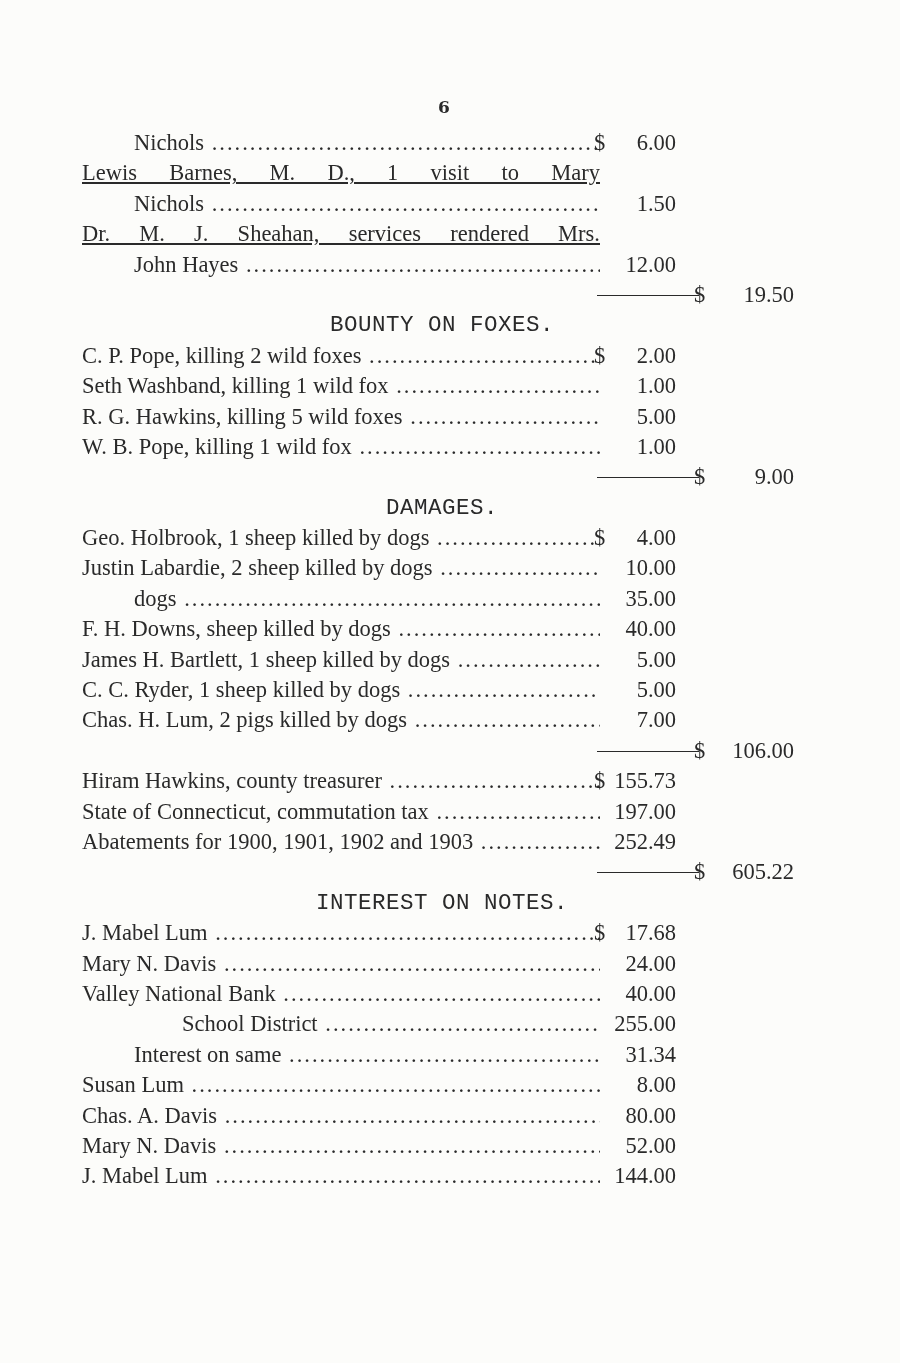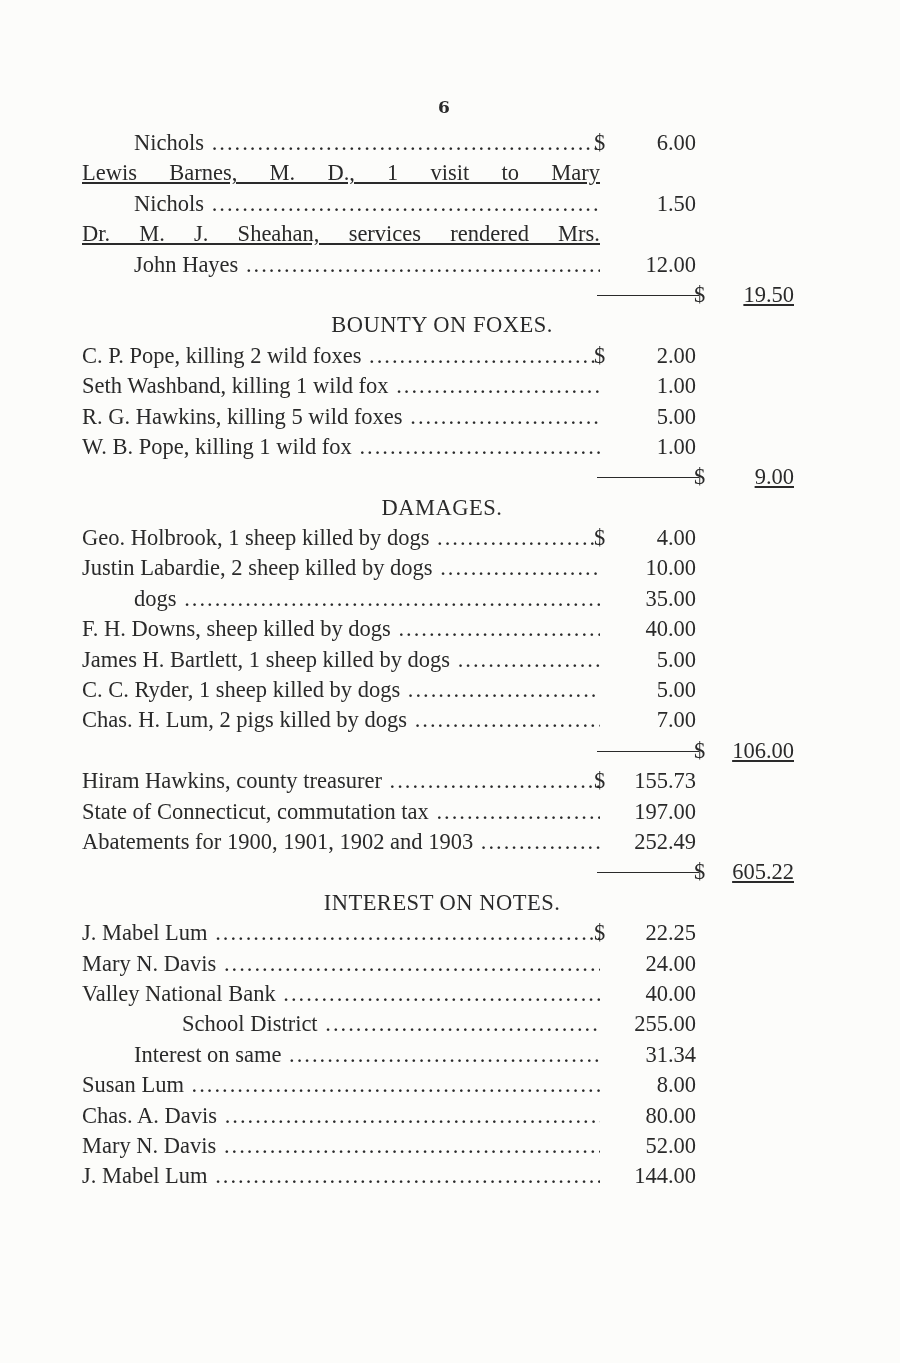--- a/index.html
+++ b/index.html
@@ -20,30 +20,30 @@
     .row {
       position: relative; height: 30.4px; line-height: 30.4px;
       font-size: 22.5px; white-space: nowrap;
     }
     .label { position: absolute; left: 0; width: 518px; overflow: hidden; }
     .label.indent { left: 52px; width: 466px; }
     .label.indent2 { left: 100px; width: 418px; }
     .label.justify { text-align: justify; text-align-last: justify; text-decoration: underline; }
     .dots { letter-spacing: 2px; }
     .dollar { position: absolute; left: 512px; }
-    .amount { position: absolute; left: 520px; width: 94px; text-align: right; }
+    .amount { position: absolute; left: 500px; width: 94px; text-align: right; }
     .total-line {
       position: absolute; left: 515px; width: 102px; top: 15px;
       border-top: 1.5px solid #2a2a2a;
     }
     .total-dollar { position: absolute; left: 612px; }
-    .total-amount { position: absolute; left: 640px; width: 72px; text-align: right; text-decoration: underline; }
+    .total-amount { position: absolute; left: 640px; width: 72px; text-align: right; }
     .heading {
       height: 30.4px; line-height: 30.4px; font-size: 22.5px;
-      text-align: center; width: 720px; letter-spacing: 0.5px;
+      text-align: center; width: 720px; letter-spacing: 0.5px; font-family: Liberation Mono, monospace;
     }
   </style>
 </head>
 <body>
 
 <div class="page-number">6</div>
 <div class="content" id="content">
     <div class="row">
       <div class="label indent"><span>Nichols</span><span class="dots"> ................................................................................</span></div>
       <span class="dollar">$</span>
@@ -141,21 +141,21 @@
     </div>
     <div class="row">
       <div class="total-line"></div>
       <span class="total-dollar">$</span>
       <span class="total-amount">605.22</span>
     </div>
     <div class="heading">INTEREST ON NOTES.</div>
     <div class="row">
       <div class="label"><span>J. Mabel Lum</span><span class="dots"> ................................................................................</span></div>
       <span class="dollar">$</span>
-      <span class="amount">22.25</span>
+      <span class="amount">17.68</span>
     </div>
     <div class="row">
       <div class="label"><span>Mary N. Davis</span><span class="dots"> ................................................................................</span></div>
       <span class="amount">24.00</span>
     </div>
     <div class="row">
       <div class="label"><span>Valley National Bank</span><span class="dots"> ................................................................................</span></div>
       <span class="amount">40.00</span>
     </div>
     <div class="row">

